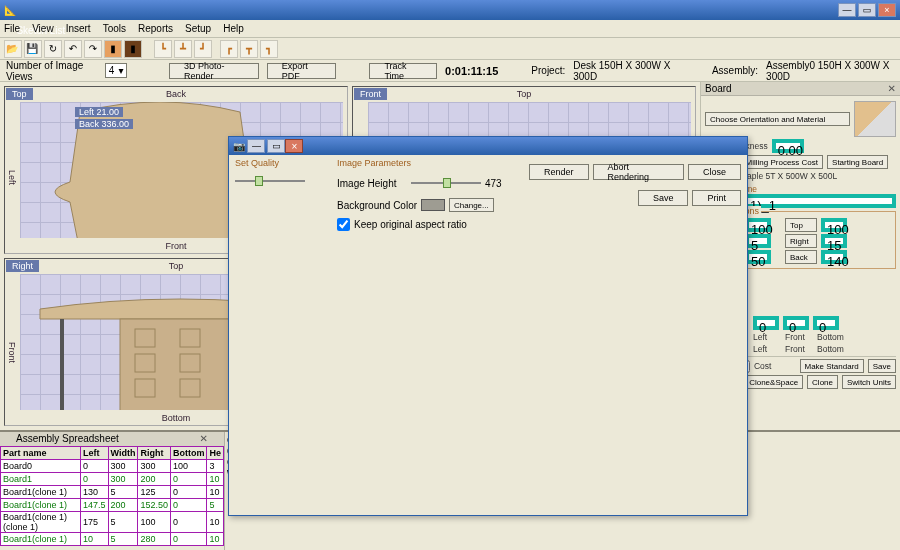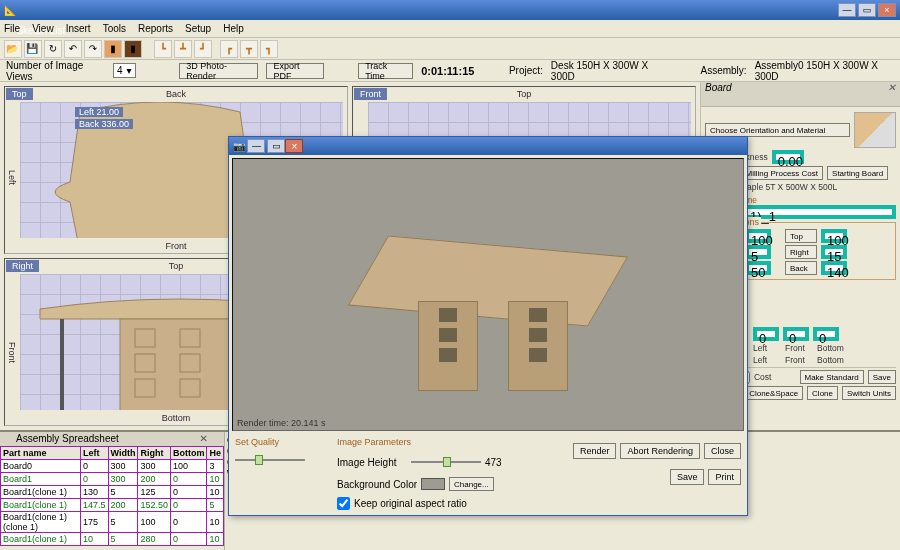--- a/index.html
+++ b/index.html
@@ -4,32 +4,32 @@
 <style>
   * { box-sizing: border-box; margin: 0; padding: 0; font-family: Tahoma, sans-serif; font-size: 10px; }
   body { background: #ece9d8; width: 900px; height: 550px; overflow: hidden; position: relative; }
   .titlebar { height: 20px; background: linear-gradient(#5a8ad8,#2a5fa8); display: flex; align-items: center; padding: 0 4px; color: #fff; }
   .titlebar .title { flex: 1; margin-top: 40px; }
   .winbtn { width: 18px; height: 14px; background: #d0d7e6; margin-left: 2px; border: 1px solid #7a93bd; display: flex; align-items: center; justify-content: center; color: #000; font-size: 9px; }
   .menubar { height: 18px; background: #ece9d8; display: flex; padding: 0 4px; gap: 12px; align-items: center; border-bottom: 1px solid #c0c0b0; }
   .toolbar { height: 22px; background: #ece9d8; display: flex; padding: 2px 4px; gap: 2px; align-items: center; border-bottom: 1px solid #c0c0b0; }
   .tbtn { width: 18px; height: 18px; border: 1px solid #c9c7bb; display: flex; align-items: center; justify-content: center; background: #f4f2e8; }
   .optbar { height: 22px; background: #ece9d8; display: flex; align-items: center; padding: 2px 6px; gap: 8px; border-bottom: 1px solid #c0c0b0; }
-  .btn { padding: 1px 6px; border: 1px solid #7b7b6f; background: #eeece1; font-size: 9px; height: 16px; display: inline-flex; align-items: center; }
+  .btn { padding: 1px 14px; border: 1px solid #7b7b6f; background: #eeece1; font-size: 9px; height: 16px; display: inline-flex; align-items: center; }
   .btn.sm { padding: 1px 4px; height: 14px; font-size: 8px; }
   .sel { border: 1px solid #7b7b6f; height: 15px; padding: 0 3px; background: #fff; display: inline-flex; align-items: center; gap: 4px;}
   .main { display: flex; height: 348px; }
   .views { flex: 1; padding: 4px; display: flex; flex-direction: column; gap: 4px; }
   .viewrow { flex: 1; display: flex; gap: 4px; }
   .view { flex: 1; border: 1px inset #aaa; position: relative; }
   .vhead { position: absolute; left: 1px; top: 1px; background: #6678aa; color: #fff; padding: 1px 6px; font-size: 9px; }
   .vlabel { position: absolute; font-size: 9px; color: #323; }
   .grid { position: absolute; inset: 15px 4px 15px 15px; background: #d2d0e8; background-image: linear-gradient(#b7b7d2 1px,transparent 1px),linear-gradient(90deg,#b7b7d2 1px,transparent 1px); background-size: 20px 20px; }
   .rightpanel { width: 200px; border-left: 1px solid #c0c0b0; padding: 0; }
-  .panelhead { height: 25px; display: flex; padding: 0 4px; background: #d7d4c5; justify-content: space-between; border-bottom: 1px solid #b4b2a6; font-style: italic;}
+  .panelhead { height: 14px; display: flex; align-items: center; padding: 0 4px; background: #d7d4c5; justify-content: space-between; border-bottom: 1px solid #b4b2a6;}
   .panelbody { padding: 3px 4px; }
   .rowf { display: flex; align-items: center; gap: 4px; margin: 2px 0;}
   .inp { border: 4px solid #14b8a6; background: #fff; height: 14px; padding: 0 2px; font-size: 13px; }
   .group { border: 1px solid #c8a070; margin: 3px 0; padding: 4px 3px 2px; position: relative; }
   .group .glabel { position: absolute; top: -6px; left: 4px; background: #ece9d8; padding: 0 2px; font-size: 9px; color: #a06020; }
   .spreadsheet { height: 120px; border-top: 2px solid #8a8778; display: flex; }
   .sshead { height: 14px; background: #d7d4c5; padding: 1px 16px; display: flex; justify-content: space-between;}
   .ssbody { flex: 1; overflow: hidden; }
   table.grid-t { border-collapse: collapse; width: 100%; }
   table.grid-t th, table.grid-t td { border: 1px solid #a21caf; padding: 0 2px; font-size: 9px; text-align: left; height: 13px; background: #fff; }
@@ -340,36 +340,20 @@
     </div>
 </div>
 
 <div class="modal">
   <div class="mtitle">
     <span>📷</span>
     <div class="winbtn">—</div>
     <div class="winbtn">▭</div>
     <div class="closex">×</div>
   </div>
-  <div class="render">
-    <div class="desk">
-      <div class="top"></div>
-      <div class="side l">
-          <div class="hole"></div>
-          <div class="hole"></div>
-          <div class="hole"></div>
-        </div>
-      <div class="side r">
-          <div class="hole"></div>
-          <div class="hole"></div>
-          <div class="hole"></div>
-        </div>
-    </div>
-    <div class="rendermsg">Render time: 20.141 s</div>
-  </div>
   <div class="mbottom">
     <div class="col" style="width:90px;">
       <span class="ghead">Set Quality</span>
       <div class="slider">
           <div class="knob" style="left:20px;"></div>
         </div>
     </div>
     <div class="col" style="width:180px;">
       <span class="ghead">Image Parameters</span>
       <div class="rowf">

